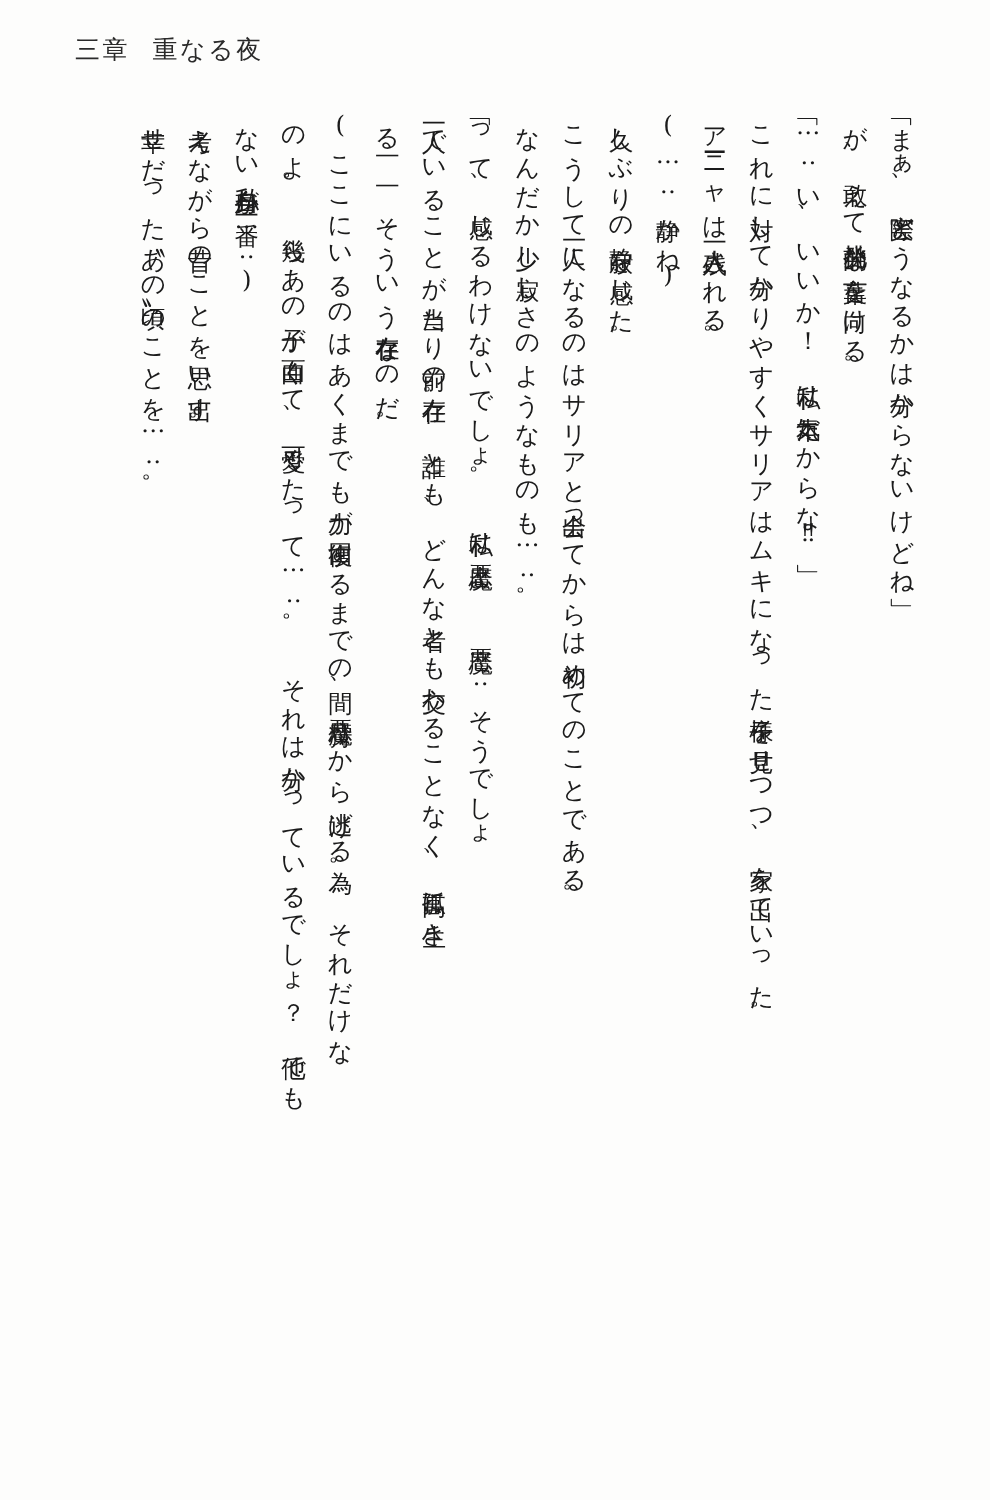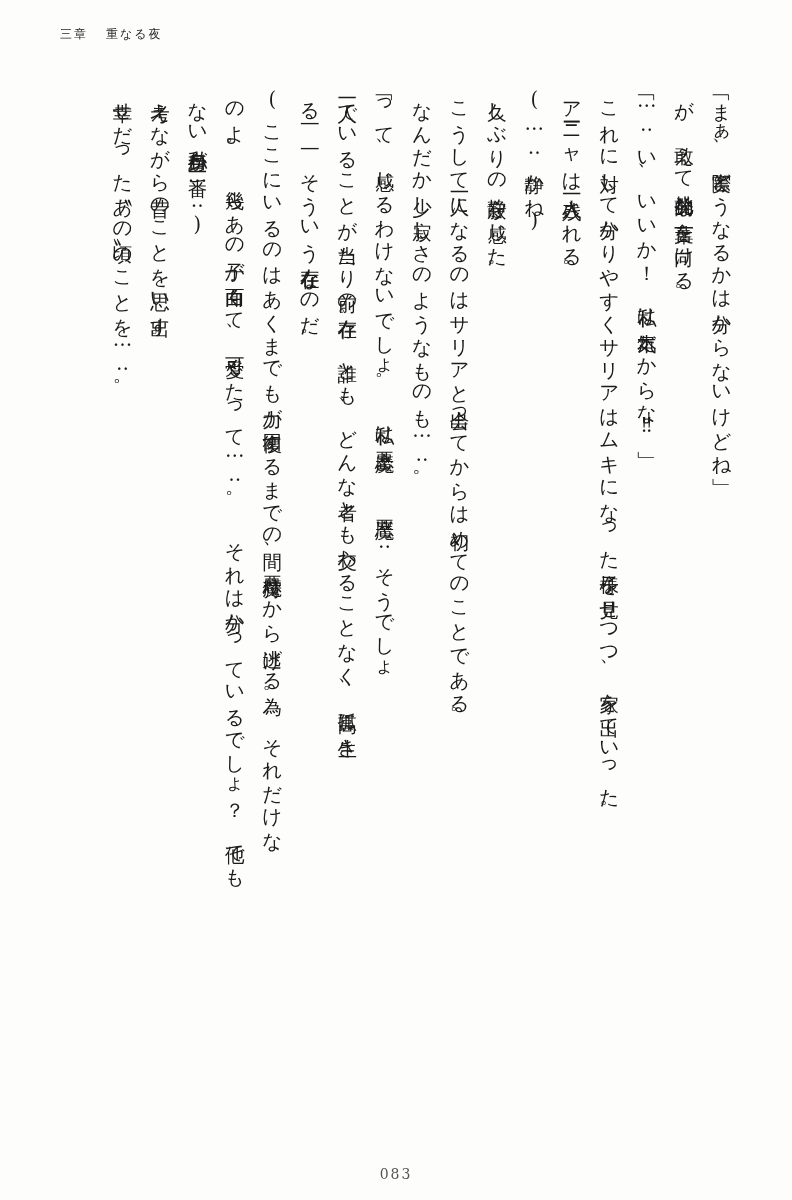--- a/index.html
+++ b/index.html
@@ -13,21 +13,21 @@
     height: 1200px;
     background: #fdfdfc;
     overflow: hidden;
     font-family: "DejaVu Serif", "Liberation Serif", serif;
     color: #1b1b1b;
   }
   .header {
     position: absolute;
     top: 26px;
     left: 60px;
-    font-size: 12px;
+    font-size: 20px;
     letter-spacing: 2px;
     color: #2a2a2a;
     white-space: nowrap;
   }
   .header .chap-num {
     margin-right: 18px;
   }
   .folio {
     position: absolute;
     bottom: 18px;
@@ -85,15 +85,14 @@
     <p class="para">「って、感じるわけないでしょ。　私は悪魔よ。　悪魔…‥そうでしょ</p>
     <p class="para">一人でいることが当たり前の存在。　誰とも、どんな者とも交わることなく、孤高に生き</p>
     <p class="para">る——そういう存在なのだ。</p>
     <p class="para">(ここにいるのはあくまでも力が回復するまでの間、悪魔狩りから逃げる為。　それだけな</p>
     <p class="para">のよ。　幾らあの子が面白くて、可愛くたって…‥。　それは分かっているでしょ？　他でも</p>
     <p class="para">ない私自身が一番…‥)</p>
     <p class="para">考えながら昔のことを思い出す。</p>
     <p class="para">幸せだった〝あの頃〟のことを…‥。</p>
   </div>
 
-  <div class="folio">083</div>
 
 </div>
 
 </body></html>

